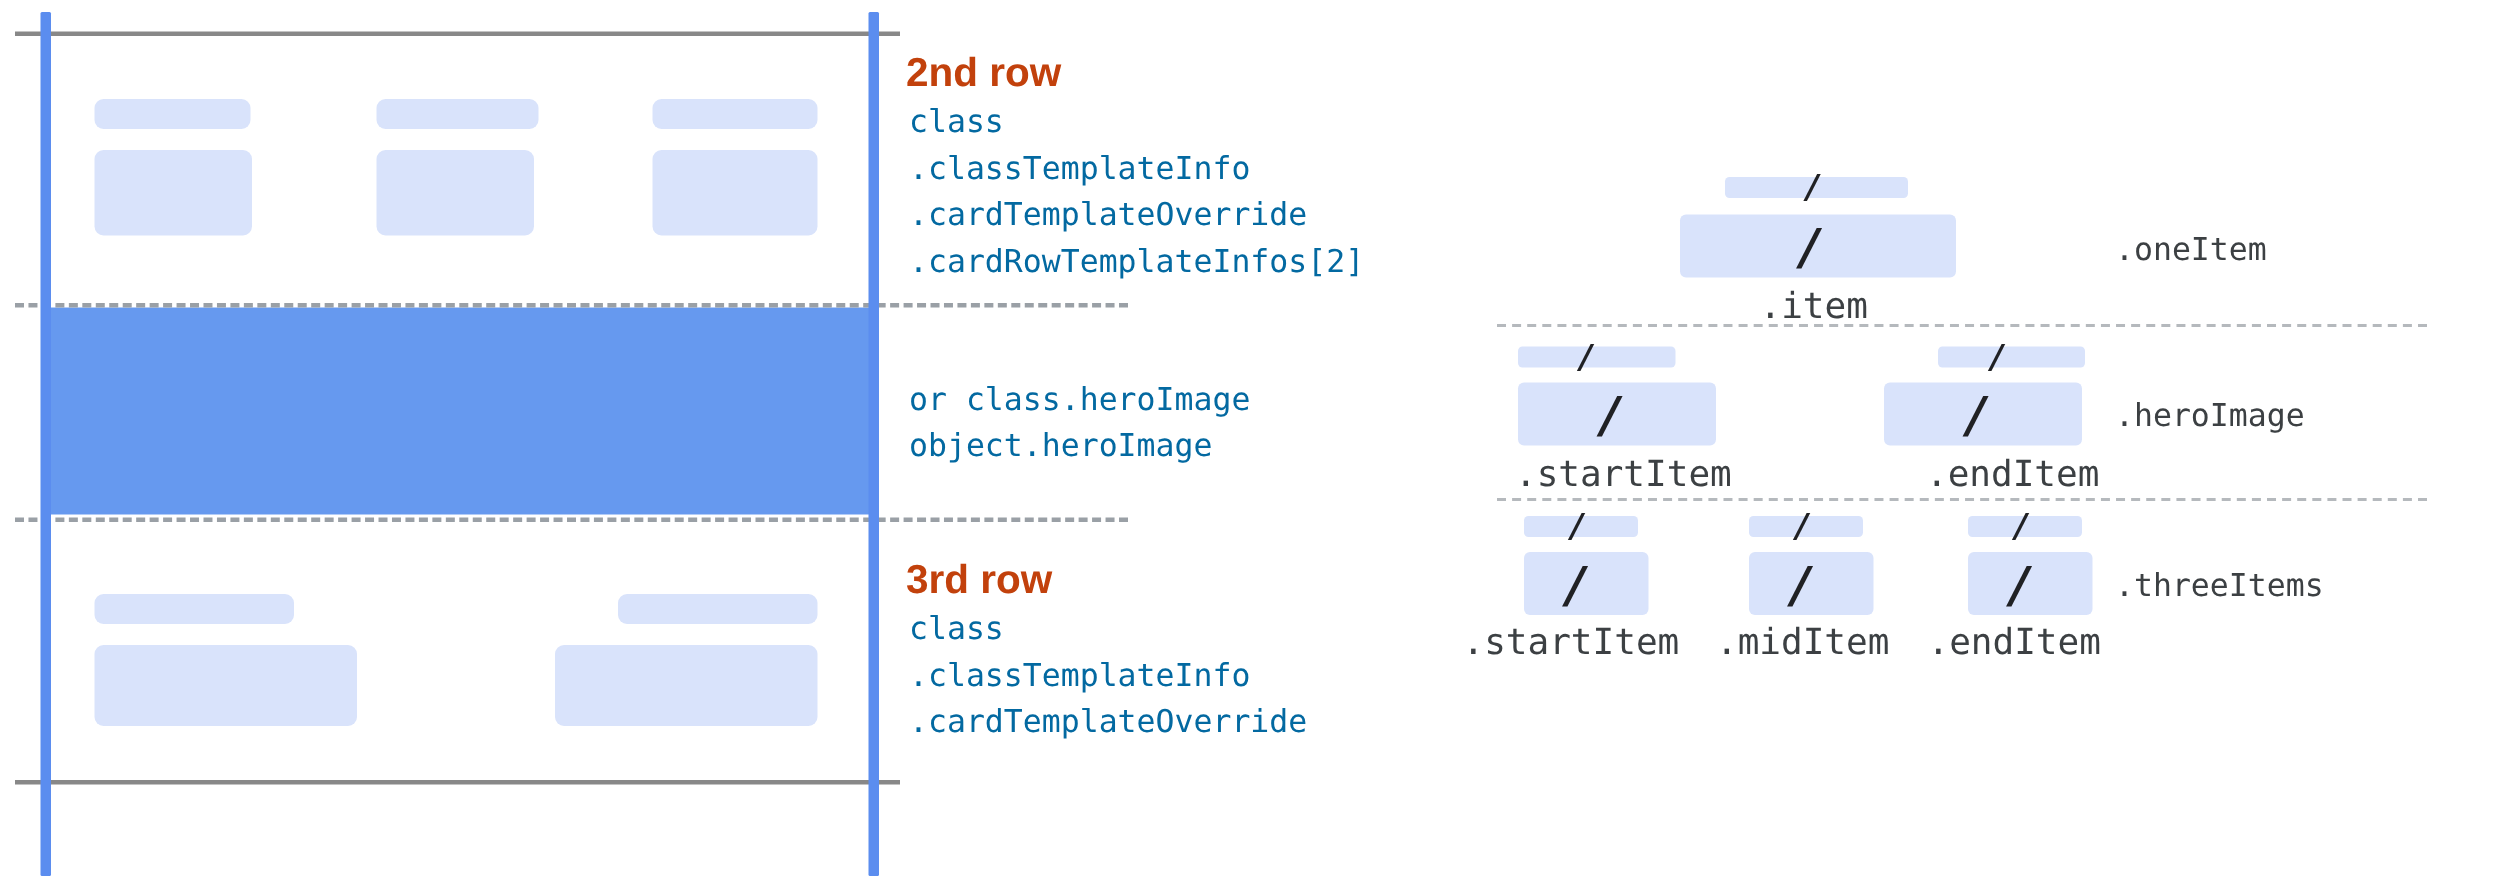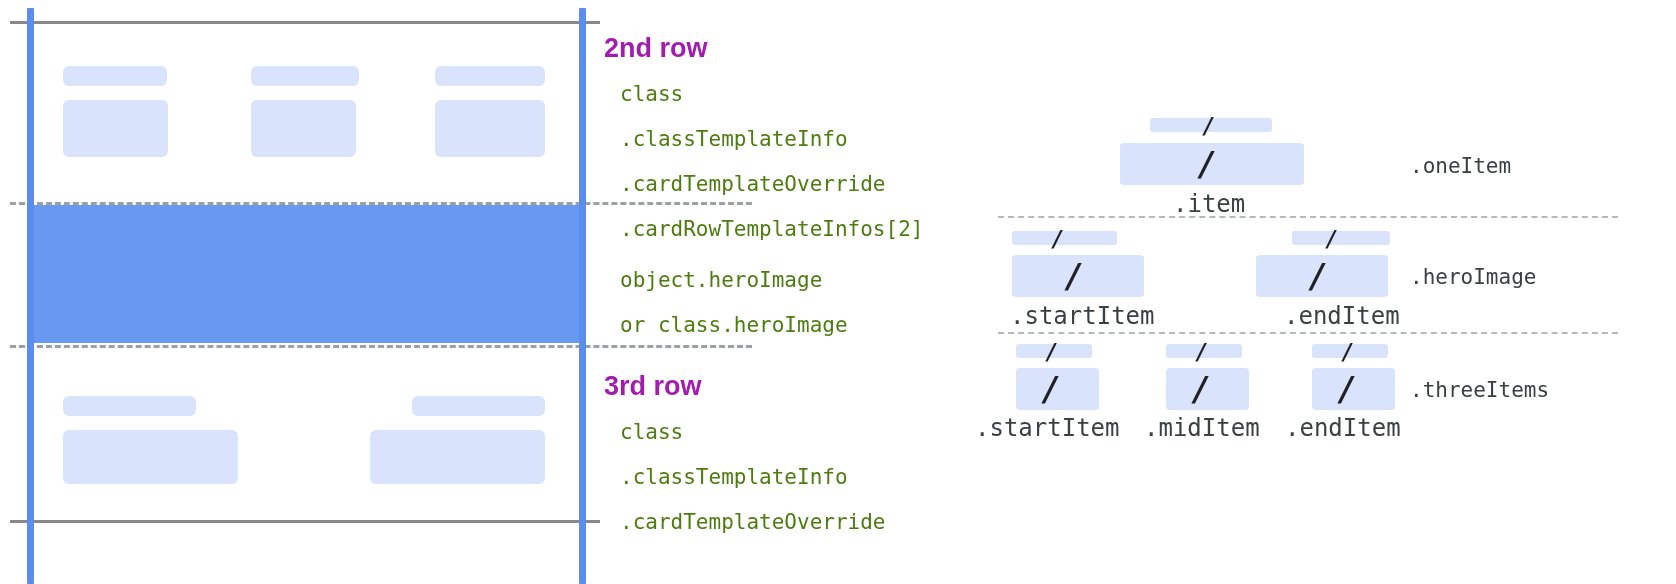--- a/index.html
+++ b/index.html
@@ -57,32 +57,32 @@
     background: #d9e3fb;
     border-radius: 6px;
   }
 
   
   .annot { position: absolute; }
   .annot-title {
     font-family: "Liberation Sans", sans-serif;
     font-weight: bold;
     font-size: 27px;
-    color: #a21caf;
+    color: #c2410c;
     line-height: 32px;
     margin: 0 0 3px 0;
     white-space: nowrap;
   }
   .annot-code {
     font-family: "DejaVu Sans Mono", monospace;
     font-size: 21px;
-    color: #4d7c0f;
+    color: #0369a1;
     line-height: 29px;
     white-space: pre;
-    margin: 16px;
+    margin: 2px;
   }
 
   
   #item-variants {
     position: absolute;
     left: 960px; top: 0;
     width: 716px; height: 584px;
   }
 
   .variant-divider {
@@ -159,22 +159,22 @@
 
   <div class="annot" style="left:604px; top:32px;">
     <div class="annot-title">2nd row</div>
     <div class="annot-code">class</div>
     <div class="annot-code">.classTemplateInfo</div>
     <div class="annot-code">.cardTemplateOverride</div>
     <div class="annot-code">.cardRowTemplateInfos[2]</div>
   </div>
 
   <div class="annot" style="left:604px; top:250px;">
+    <div class="annot-code">or class.heroImage</div>
     <div class="annot-code">object.heroImage</div>
-    <div class="annot-code">or class.heroImage</div>
   </div>
 
   <div class="annot" style="left:604px; top:370px;">
     <div class="annot-title">3rd row</div>
     <div class="annot-code">class</div>
     <div class="annot-code">.classTemplateInfo</div>
     <div class="annot-code">.cardTemplateOverride</div>
   </div>
 
 </div>

